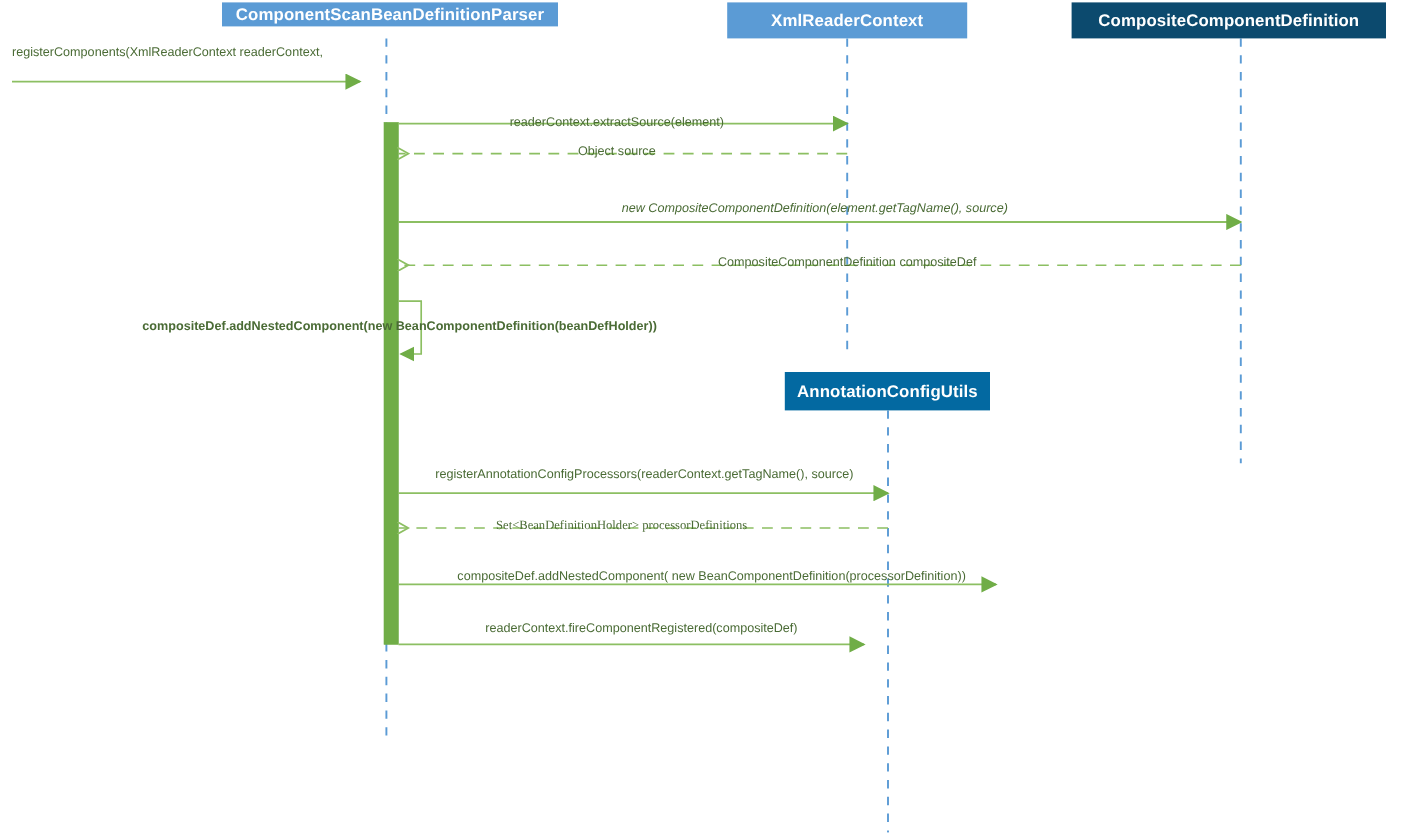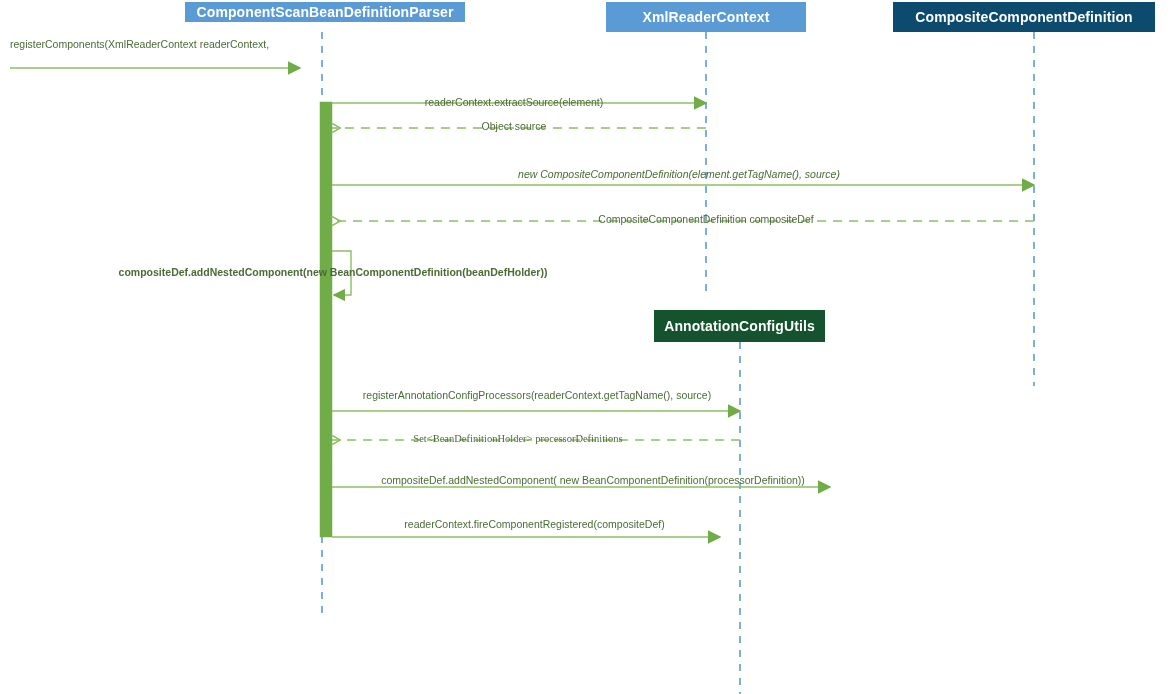--- a/index.html
+++ b/index.html
@@ -89,21 +89,21 @@
   <div id="participants-layer">
       <div class="participant-box" style="left: 185px; top: 2px; width: 280px; height: 20px; background: rgb(91, 155, 213);">
         <span>ComponentScanBeanDefinitionParser</span>
       </div>
       <div class="participant-box" style="left: 606px; top: 2px; width: 200px; height: 30px; background: rgb(91, 155, 213);">
         <span>XmlReaderContext</span>
       </div>
       <div class="participant-box" style="left: 893px; top: 2px; width: 262px; height: 30px; background: #0c4a6e;">
         <span>CompositeComponentDefinition</span>
       </div>
-      <div class="participant-box" style="left: 654px; top: 310px; width: 171px; height: 32px; background: #14532d;">
+      <div class="participant-box" style="left: 654px; top: 310px; width: 171px; height: 32px; background: #0369a1;">
         <span>AnnotationConfigUtils</span>
       </div>
     </div>
   <div id="labels-layer">
       <div class="msg-label" style="left: 10px; top: 38px; color: rgb(74, 107, 53);">
         <div>registerComponents(XmlReaderContext readerContext,</div>
       </div>
       <div class="msg-label center" style="left: 514px; top: 96px; color: rgb(74, 107, 53);">
         <div>readerContext.extractSource(element)</div>
       </div>

